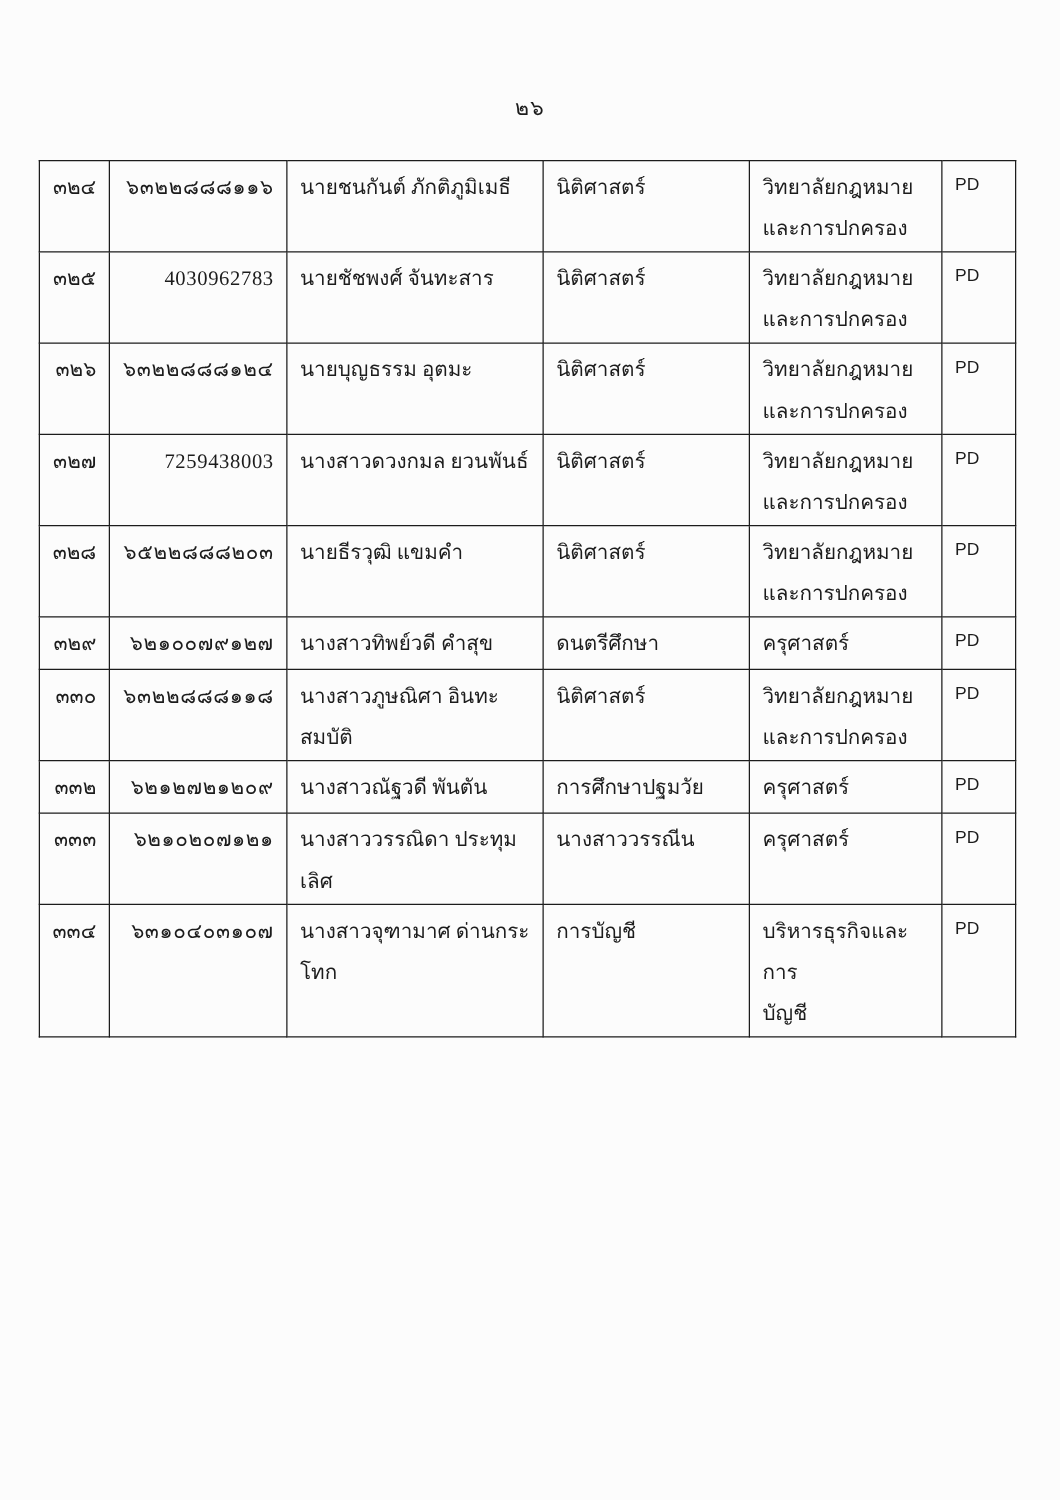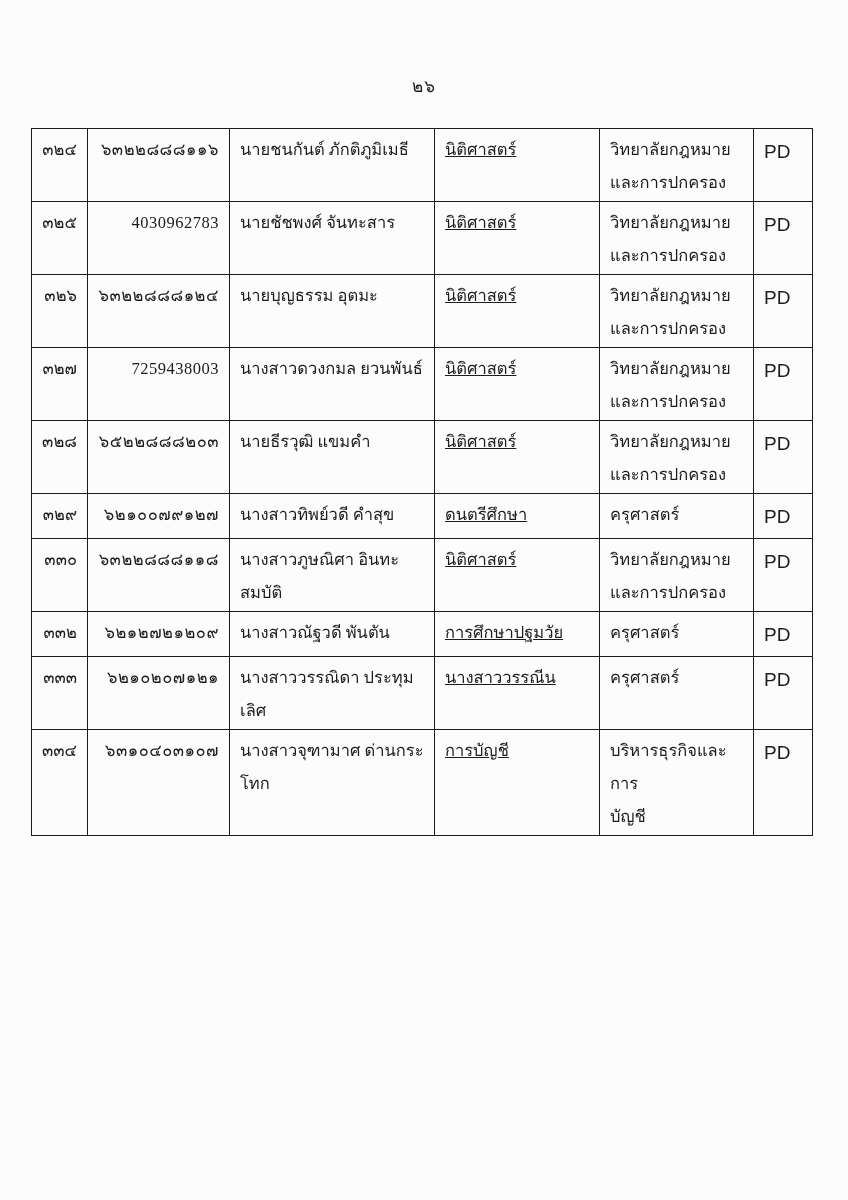--- a/index.html
+++ b/index.html
@@ -46,23 +46,23 @@
     padding:4px 10px 2px 10px;
     line-height:2.0;
     white-space:pre-line;
     overflow:hidden;
   }
   tr.tall{height:70px;}
   tr.short{height:42px;}
   .col-no{width:56px;text-align:right;padding-left:12px;}
   .col-id{width:142px;letter-spacing:0.5px;text-align:right;}
   .col-name{width:205px;}
-  .col-major{width:165px;text-decoration:underline;}
+  .col-major{width:165px;}
   .col-faculty{width:154px;}
-  .col-status{width:59px;font-family:"Liberation Sans","DejaVu Sans",sans-serif;font-size:19px;}
+  .col-status{width:59px;font-family:"Liberation Sans","DejaVu Sans",sans-serif;font-size:14px;}
 </style>
 </head>
 <body>
 
 <div class="page">
   <div class="page-number">๒๖</div>
 
   <table class="student-table">
     <colgroup>
       <col class="col-no">

